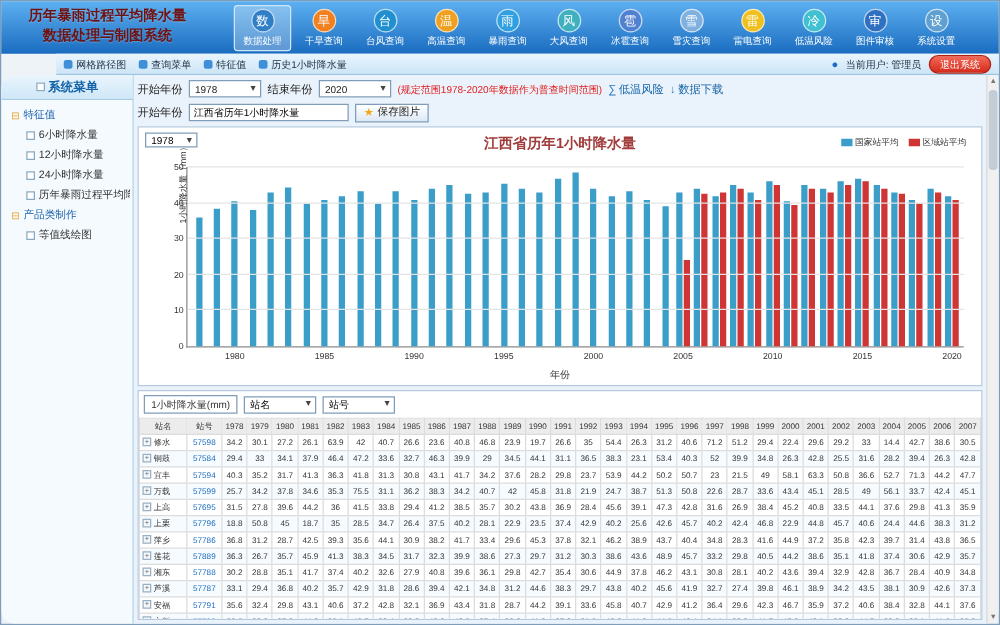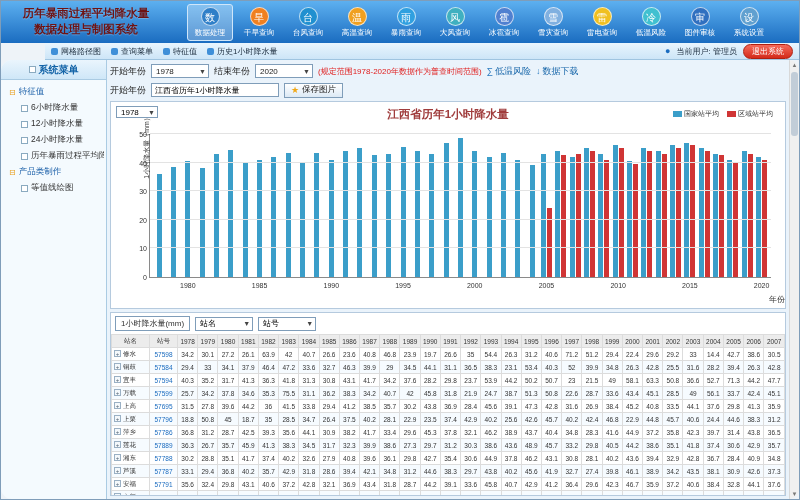--- a/index.html
+++ b/index.html
@@ -53,21 +53,21 @@
   .legend{position:absolute;top:7px;right:12px;display:flex;gap:8px;font-size:7px;align-items:center;color:#333;}
   .leg{display:flex;align-items:center;gap:2px;}
   .sw{width:9px;height:6px;display:inline-block;}
   .plot{position:absolute;left:38px;right:14px;top:32px;bottom:30px;border-left:1px solid #8a8a8a;border-bottom:1px solid #8a8a8a;background:#fff;}
   .gl{position:absolute;left:0;right:0;border-top:1px solid #e3e3e3;height:0;}
   .ytick{position:absolute;left:-18px;width:15px;text-align:right;font-size:7px;color:#333;}
   .bars{position:absolute;left:0;right:0;top:0;bottom:0;display:flex;align-items:flex-end;padding:0 2px;}
   .grp{flex:1;display:flex;align-items:flex-end;justify-content:center;gap:1px;height:100%;position:relative;}
   .bar{display:inline-block;width:5px;}
   .xt{position:absolute;bottom:-12px;left:50%;transform:translateX(-50%);font-size:7px;color:#333;}
-  .xlabel{position:absolute;bottom:3px;left:0;right:0;text-align:right;font-size:8px;color:#333;}
+  .xlabel{position:absolute;bottom:3px;left:0;right:0;text-align:center;font-size:8px;color:#333;}
   .ylabel{position:absolute;left:-3px;top:50%;transform:rotate(-90deg) translateX(50%);transform-origin:left center;font-size:7px;color:#333;white-space:nowrap;}
 
   
   .table-panel{background:#fff;border:1px solid #b5cade;flex:1;display:flex;flex-direction:column;overflow:hidden;}
   .filter-row{display:flex;gap:5px;padding:3px 4px;align-items:center;flex-shrink:0;}
   .fbox{border:1px solid #7f9db9;font-size:8px;padding:1px 5px;background:#fff;color:#333;}
   .twrap{flex:1;overflow:hidden;}
   table{border-collapse:collapse;table-layout:fixed;width:100%;font-size:6.5px;color:#333;}
   th,td{border:1px solid #dcdcdc;text-align:center;padding:1px 0;white-space:nowrap;overflow:hidden;height:13px;}
   th{background:#ececec;font-weight:normal;}

